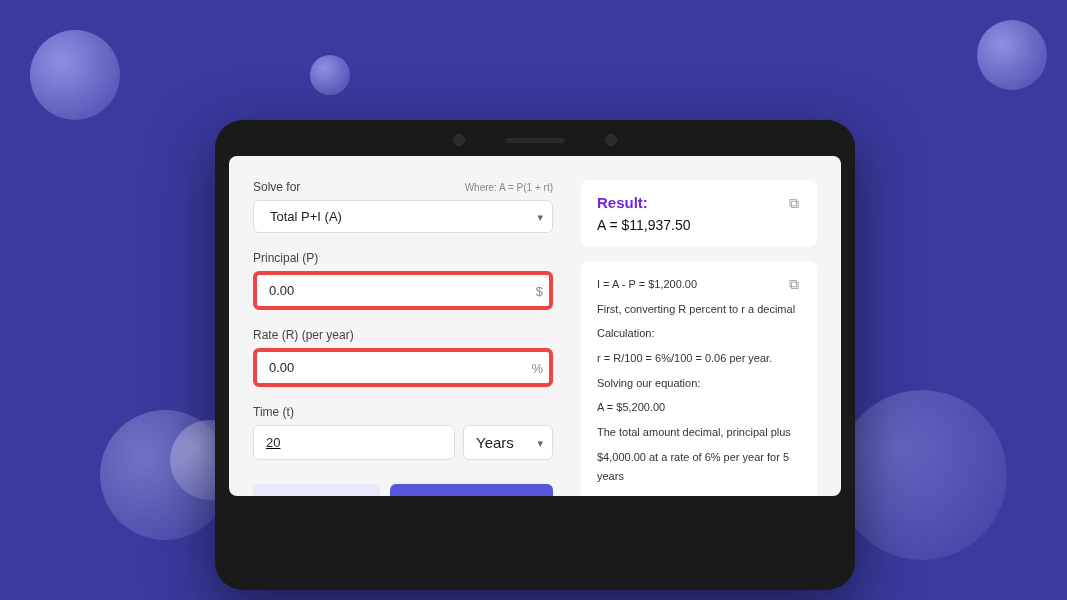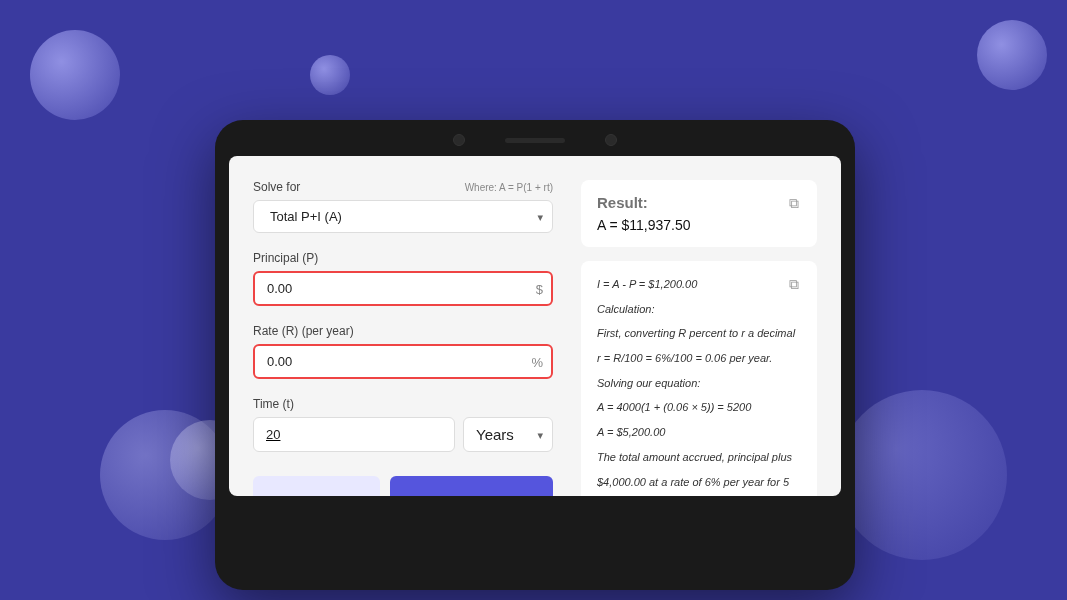--- a/index.html
+++ b/index.html
@@ -132,21 +132,21 @@
       font-size: 11px;
     }
 
     .input-wrapper {
       position: relative;
     }
 
     .field-input {
       width: 100%;
       padding: 8px 28px 8px 12px;
-      border: 2px solid #ef4444;
+      border: 4px solid #ef4444;
       border-radius: 6px;
       background: white;
       font-size: 13px;
       color: #222;
       outline: none;
     }
 
     .input-unit {
       position: absolute;
       right: 10px;
@@ -232,21 +232,21 @@
     .result-main {
       background: white;
       border-radius: 8px;
       padding: 14px 16px;
       position: relative;
     }
 
     .result-title {
       font-size: 15px;
       font-weight: 700;
-      color: #737373;
+      color: #6d28d9;
       margin-bottom: 6px;
     }
 
     .result-value {
       font-size: 14px;
       color: #111;
     }
 
     .copy-icon {
       position: absolute;
@@ -267,21 +267,20 @@
       border-radius: 8px;
       padding: 14px 16px;
       position: relative;
       flex: 1;
     }
 
     .detail-text {
       font-size: 11px;
       color: #333;
       line-height: 1.7;
-      font-style: italic;
     }
 
     .detail-text p {
       margin-bottom: 6px;
     }
   </style>
 </head>
 <body>
 
 <div class="bubble bubble-1"></div>
@@ -361,27 +360,26 @@
       <div class="result-main">
         <div class="result-title">Result:</div>
         <div class="result-value">A = $11,937.50</div>
         <div class="copy-icon">⧉</div>
       </div>
 
       <div class="result-detail">
         <div class="copy-icon">⧉</div>
         <div class="detail-text">
           <p>I = A - P = $1,200.00</p>
+          <p>First, converting R percent to r a decimal</p>
           <p>Calculation:</p>
-          <p>First, converting R percent to r a decimal</p>
           <p>r = R/100 = 6%/100 = 0.06 per year.</p>
           <p>Solving our equation:</p>
-          <p>A = 4000(1 + (0.06 × 5)) = 5200</p>
           <p>A = $5,200.00</p>
-          <p>The total amount accrued, principal plus</p>
+          <p>The total amount decimal, principal plus</p>
           <p>$4,000.00 at a rate of 6% per year for 5 years</p>
 
         </div>
       </div>
 
     </div>
   </div>
 </div>
 
 </body></html>

